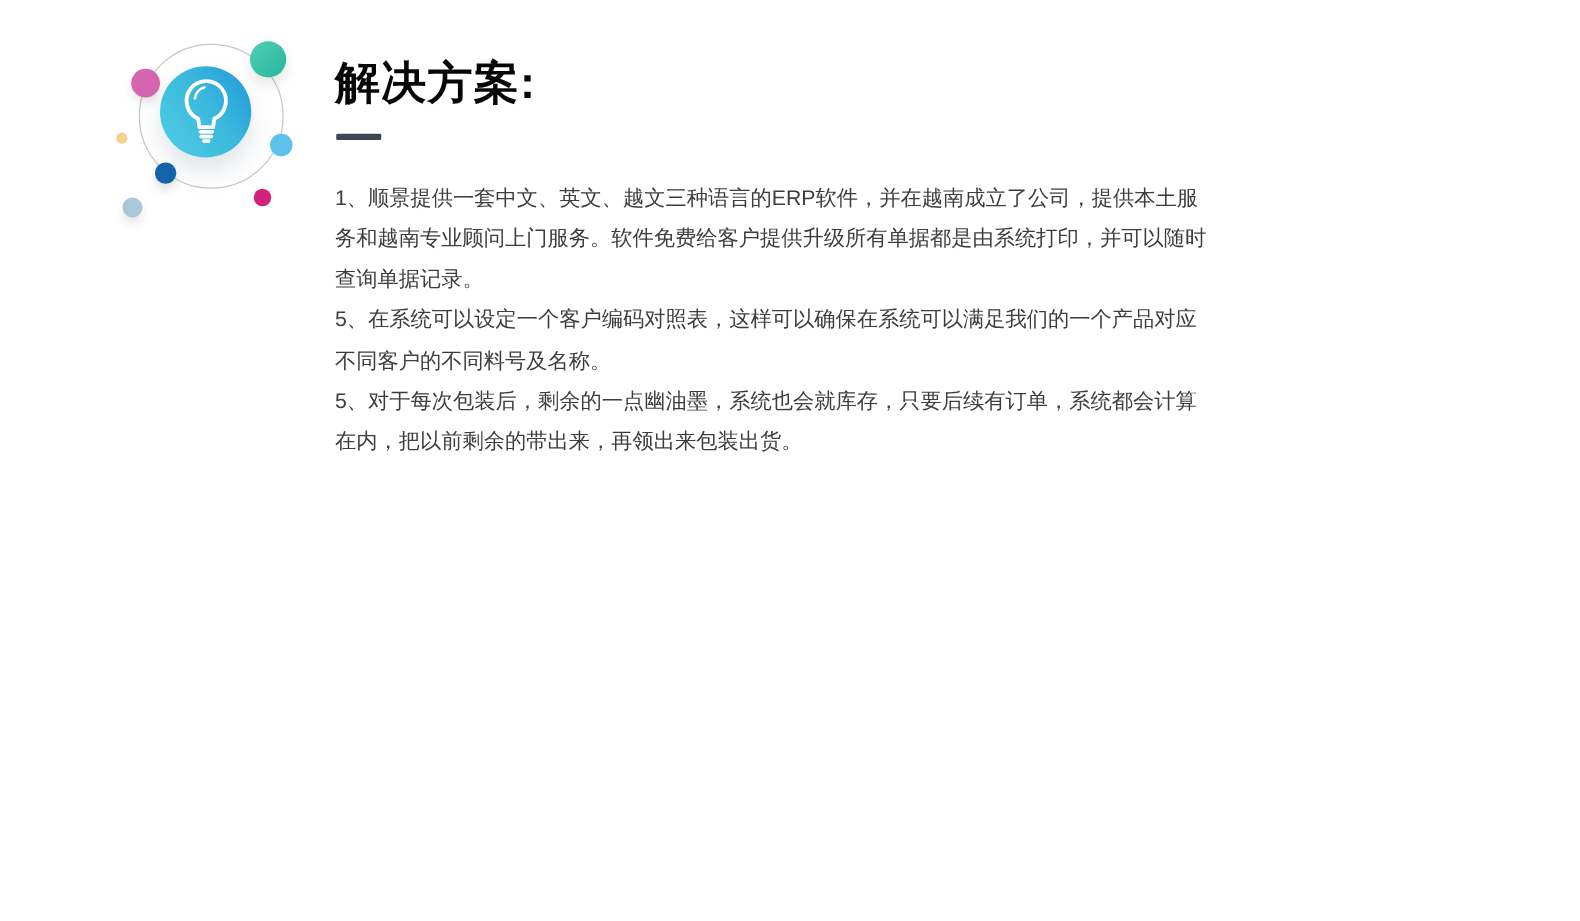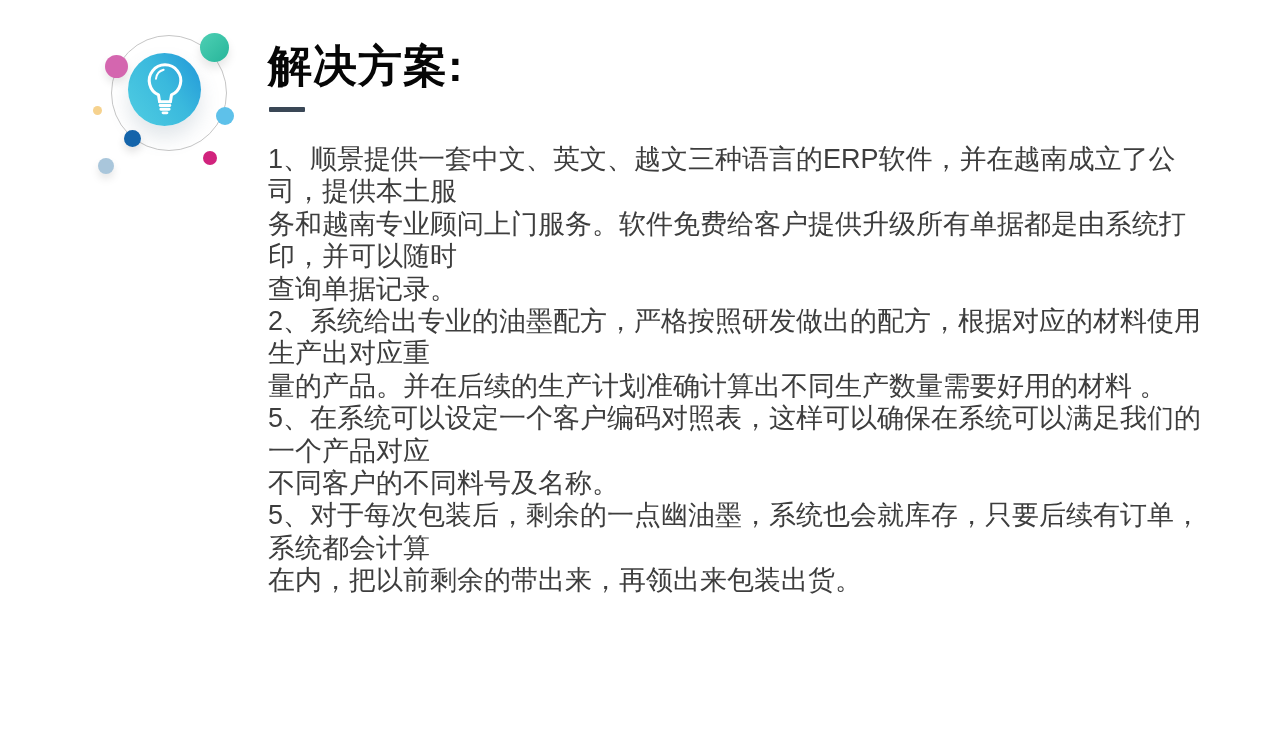--- a/index.html
+++ b/index.html
@@ -31,32 +31,32 @@
   .dot-yellow    { left: 13px;  top: 86px;  width: 9px;  height: 9px;  background: #f6d28e; }
   .dot-darkblue  { left: 44px;  top: 110px; width: 17px; height: 17px; background: #1464aa; box-shadow: 0 5px 8px rgba(0,0,0,.12); }
   .dot-steelblue { left: 18px;  top: 138px; width: 16px; height: 16px; background: #a9c6db; box-shadow: 0 5px 8px rgba(0,0,0,.10); }
   .dot-skyblue   { left: 136px; top: 87px;  width: 18px; height: 18px; background: #5ec1ea; }
   .dot-magenta   { left: 123px; top: 131px; width: 14px; height: 14px; background: #d1237d; }
 
   
   .page-heading {
     position: absolute; left: 268px; top: 44px;
     margin: 0;
-    font-size: 44px; line-height: 44px; font-weight: 900;
+    font-size: 36px; line-height: 44px; font-weight: 900;
     color: #060606; letter-spacing: 1px;
   }
   .accent-bar {
     position: absolute; left: 269px; top: 107px;
     width: 36px; height: 5px; background: #3a4756; border-radius: 1px;
   }
 
   
   .solution-list {
     position: absolute; left: 268px; top: 143px; width: 940px;
-    font-size: 27px; line-height: 32.4px; color: #3d3d3d;
+    font-size: 17px; line-height: 32.4px; color: #3d3d3d;
   }
   .solution-list p { margin: 0; white-space: pre-wrap; }
 </style>
 </head>
 <body>
 
 <div class="icon-group">
   <div class="ring"></div>
   <div class="main-circle">
     <svg width="54" height="66" viewBox="0 0 60 70">
@@ -74,19 +74,17 @@
   <div class="dot dot-magenta"></div>
 </div>
 
 <h1 class="page-heading">解决方案:</h1>
 <div class="accent-bar"></div>
 
 <div class="solution-list">
   <p>1、顺景提供一套中文、英文、越文三种语言的ERP软件，并在越南成立了公司，提供本土服
 务和越南专业顾问上门服务。软件免费给客户提供升级所有单据都是由系统打印，并可以随时
 查询单据记录。</p>
-  <p>2、系统给出专业的油墨配方，严格按照研发做出的配方，根据对应的材料使用生产出对应重
-量的产品。并在后续的生产计划准确计算出不同生产数量需要好用的材料 。</p>
   <p>5、在系统可以设定一个客户编码对照表，这样可以确保在系统可以满足我们的一个产品对应
 不同客户的不同料号及名称。</p>
   <p>5、对于每次包装后，剩余的一点幽油墨，系统也会就库存，只要后续有订单，系统都会计算
 在内，把以前剩余的带出来，再领出来包装出货。</p>
 </div>
 
 </body></html>

